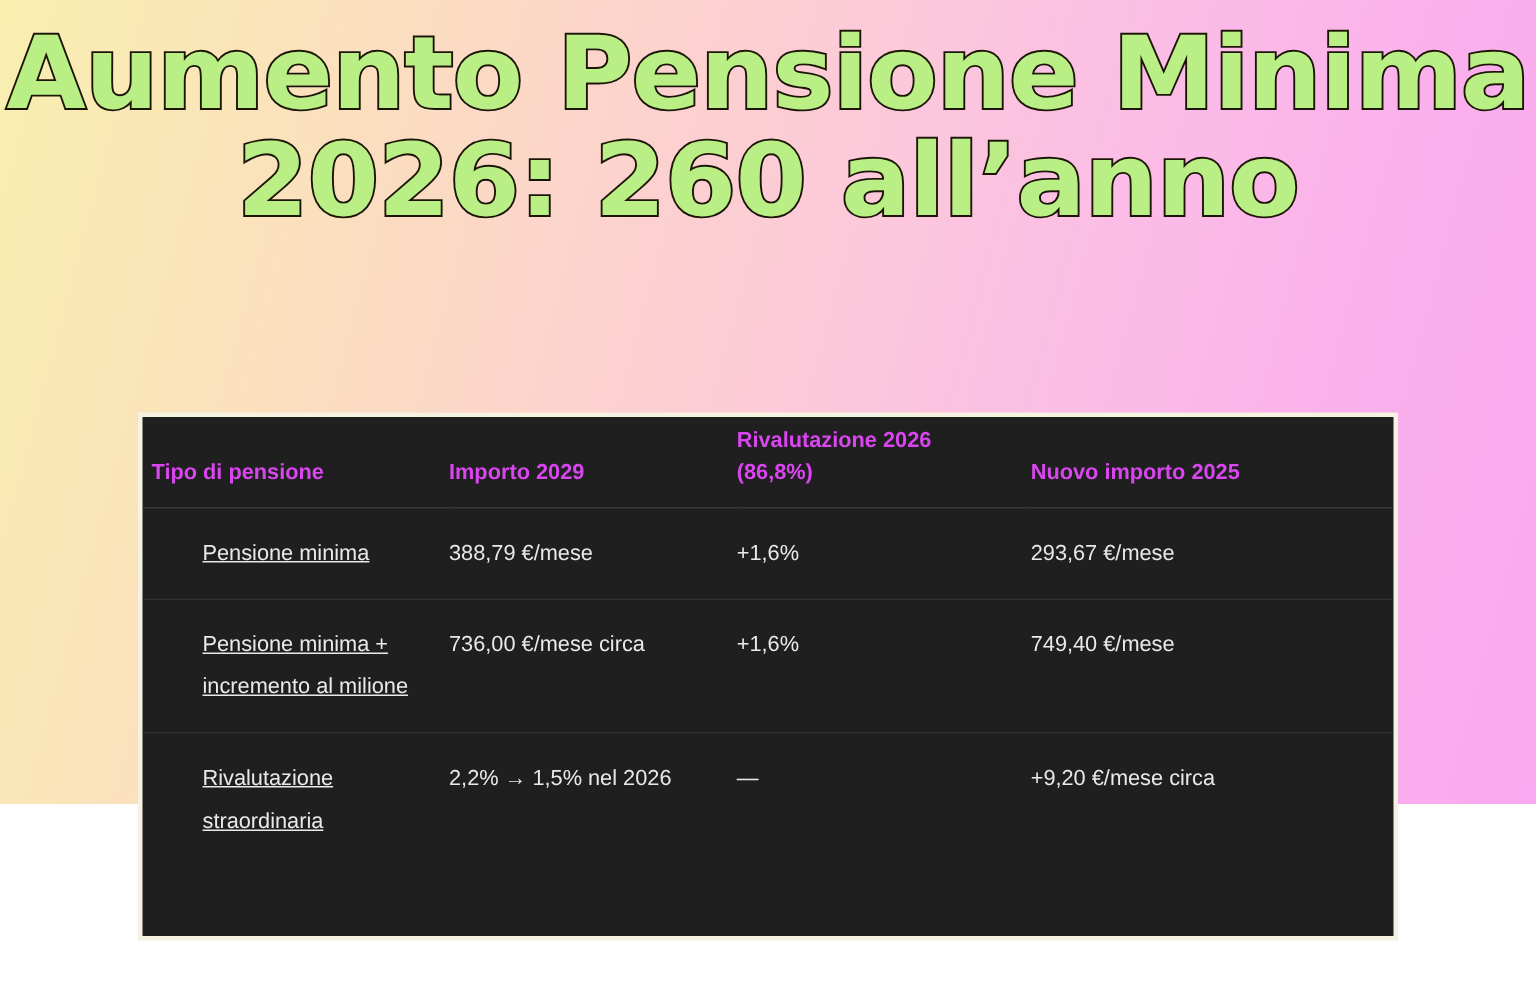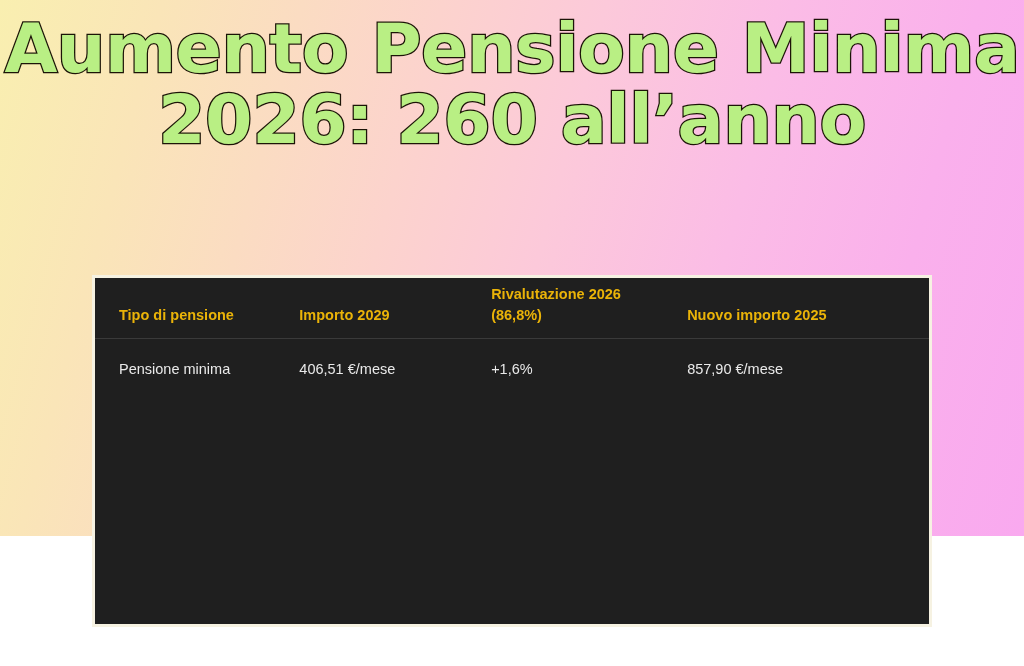--- a/index.html
+++ b/index.html
@@ -65,42 +65,42 @@
     table-layout:fixed;
   }
   table.data col.c1{ width:24.5%; }
   table.data col.c2{ width:23.0%; }
   table.data col.c3{ width:23.5%; }
   table.data col.c4{ width:29.0%; }
 
   table.data th{
     text-align:left;
     vertical-align:bottom;
-    color:#eab308;
+    color:#d946ef;
     font-size:14.5px;
     font-weight:bold;
     line-height:1.45;
     padding:0 10px 11px 0;
     border-bottom:1px solid #3a3a3a;
   }
   table.data thead tr{ height:60px; }
-  table.data th:first-child{ padding-left:24px; }
+  table.data th:first-child{ padding-left:6px; }
   table.data th.col-riv{ padding-right:16px; }
 
   table.data td{
     text-align:left;
     vertical-align:top;
     color:#e9e9e9;
     font-size:14.5px;
     font-weight:normal;
     line-height:1.95;
     padding:16px 10px 16px 0;
     border-bottom:1px solid #323232;
   }
-  table.data td:first-child{ padding-left:24px; }
+  table.data td:first-child{ padding-left:40px;text-decoration:underline; }
   table.data tbody tr:last-child td{ border-bottom:none; }
 
   .nowrapcell{ white-space:nowrap; }
 </style>
 </head>
 <body>
 
 <div id="stage">
 
   <div class="title-block">
@@ -124,22 +124,34 @@
             <th class="col-riv">
               <span>Rivalutazione 2026</span><br>
               <span>(86,8%)</span>
             </th>
             <th>Nuovo importo 2025</th>
           </tr>
         </thead>
         <tbody>
           <tr>
             <td>Pensione minima</td>
-            <td>406,51 €/mese</td>
+            <td>388,79 €/mese</td>
             <td>+1,6%</td>
-            <td>857,90 €/mese</td>
+            <td>293,67 €/mese</td>
+          </tr>
+          <tr>
+            <td>Pensione minima + incremento al milione</td>
+            <td>736,00 €/mese circa</td>
+            <td>+1,6%</td>
+            <td>749,40 €/mese</td>
+          </tr>
+          <tr>
+            <td>Rivalutazione straordinaria</td>
+            <td>2,2% → 1,5% nel 2026</td>
+            <td>—</td>
+            <td class="nowrapcell">+9,20 €/mese circa</td>
           </tr>
         </tbody>
       </table>
     </div>
   </div>
 
 </div>
 
 </body></html>

